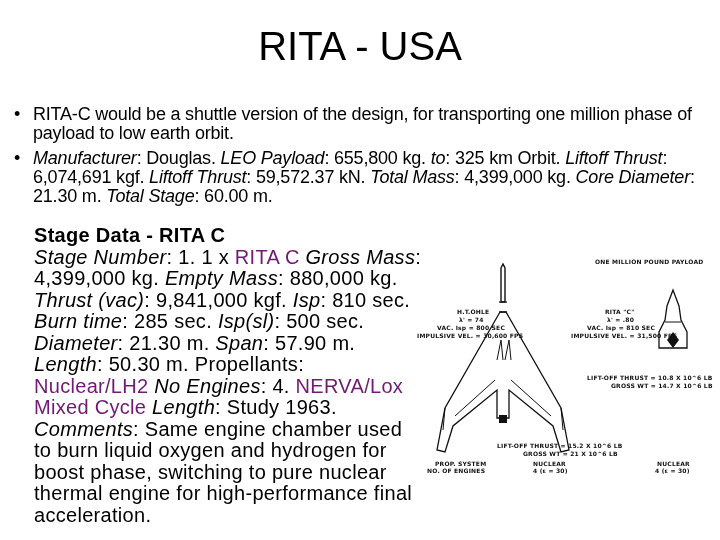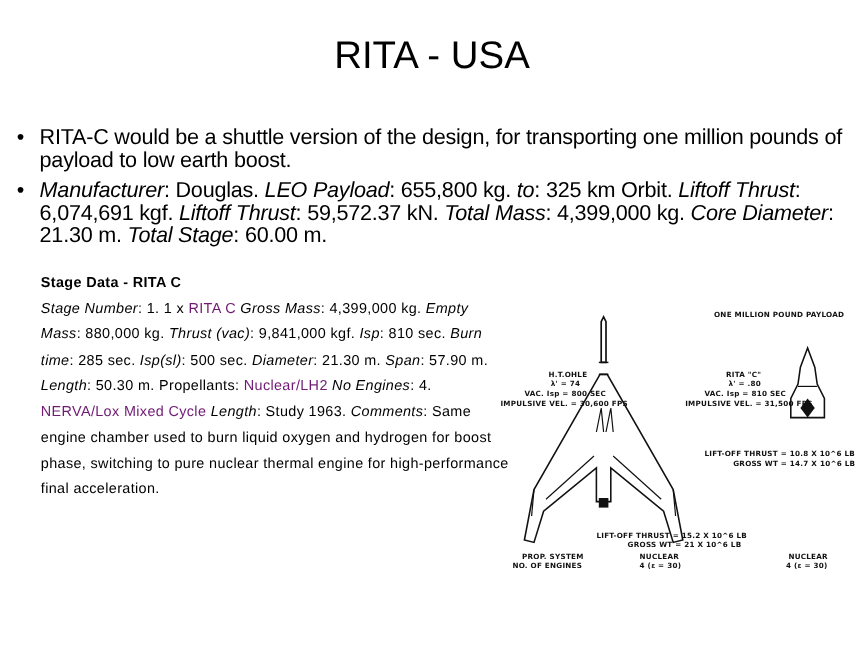--- a/index.html
+++ b/index.html
@@ -1,40 +1,40 @@
 <!DOCTYPE html>
 <html><head>
   <meta charset="utf-8">
   <style>
     html, body { margin: 0; padding: 0; background: #ffffff; }
     body { width: 720px; height: 540px; position: relative; overflow: hidden;
            font-family: "Liberation Sans", sans-serif; color: #000; }
     .title { position: absolute; top: 22px; left: 0; width: 720px; text-align: center;
-             font-size: 32px; line-height: 48px; }
+             font-size: 40px; line-height: 48px; }
     .bullets { position: absolute; top: 105px; left: 14px; width: 690px; margin: 0; padding: 0; list-style: none; }
     .bullets li { position: relative; padding-left: 19px; font-size: 18px; line-height: 19px;
                   margin-bottom: 6px; letter-spacing: -0.2px; }
     .bullets li .dot { position: absolute; left: 0; top: 0; }
-    .stage { position: absolute; top: 225px; left: 34px; width: 390px; font-size: 12px;
+    .stage { position: absolute; top: 225px; left: 34px; width: 390px; font-size: 20px;
              line-height: 21.5px; letter-spacing: 0.3px; }
     .stage .head { font-weight: bold; }
     .link { color: #701a75; }
     i { }
     .diagram { position: absolute; left: 415px; top: 240px; width: 300px; height: 240px; }
     .dtext { font-family: "DejaVu Sans", sans-serif; font-size: 6px; font-weight: bold; fill: #111; letter-spacing: 0.2px; }
   </style>
 </head>
 <body>
 
 <div class="title">RITA - USA</div>
 
 <ul class="bullets">
   <li>
     <span class="dot">•</span>
-    <span>RITA-C would be a shuttle version of the design, for transporting one million pounds of payload to low earth boost.</span>
+    <span>RITA-C would be a shuttle version of the design, for transporting one million phase of payload to low earth orbit.</span>
   </li>
   <li>
     <span class="dot">•</span>
     <i>Manufacturer</i><span>: Douglas. </span><i>LEO Payload</i><span>: 655,800 kg. </span><i>to</i><span>: 325 km Orbit. </span><i>Liftoff Thrust</i><span>: 6,074,691 kgf. </span><i>Liftoff Thrust</i><span>: 59,572.37 kN. </span><i>Total Mass</i><span>: 4,399,000 kg. </span><i>Core Diameter</i><span>: 21.30 m. </span><i>Total Stage</i><span>: 60.00 m.</span>
   </li>
 </ul>
 
 <div class="stage">
   <div class="head">Stage Data - RITA C</div>
   <i>Stage Number</i><span>: 1. 1 x </span><span class="link">RITA C</span>

